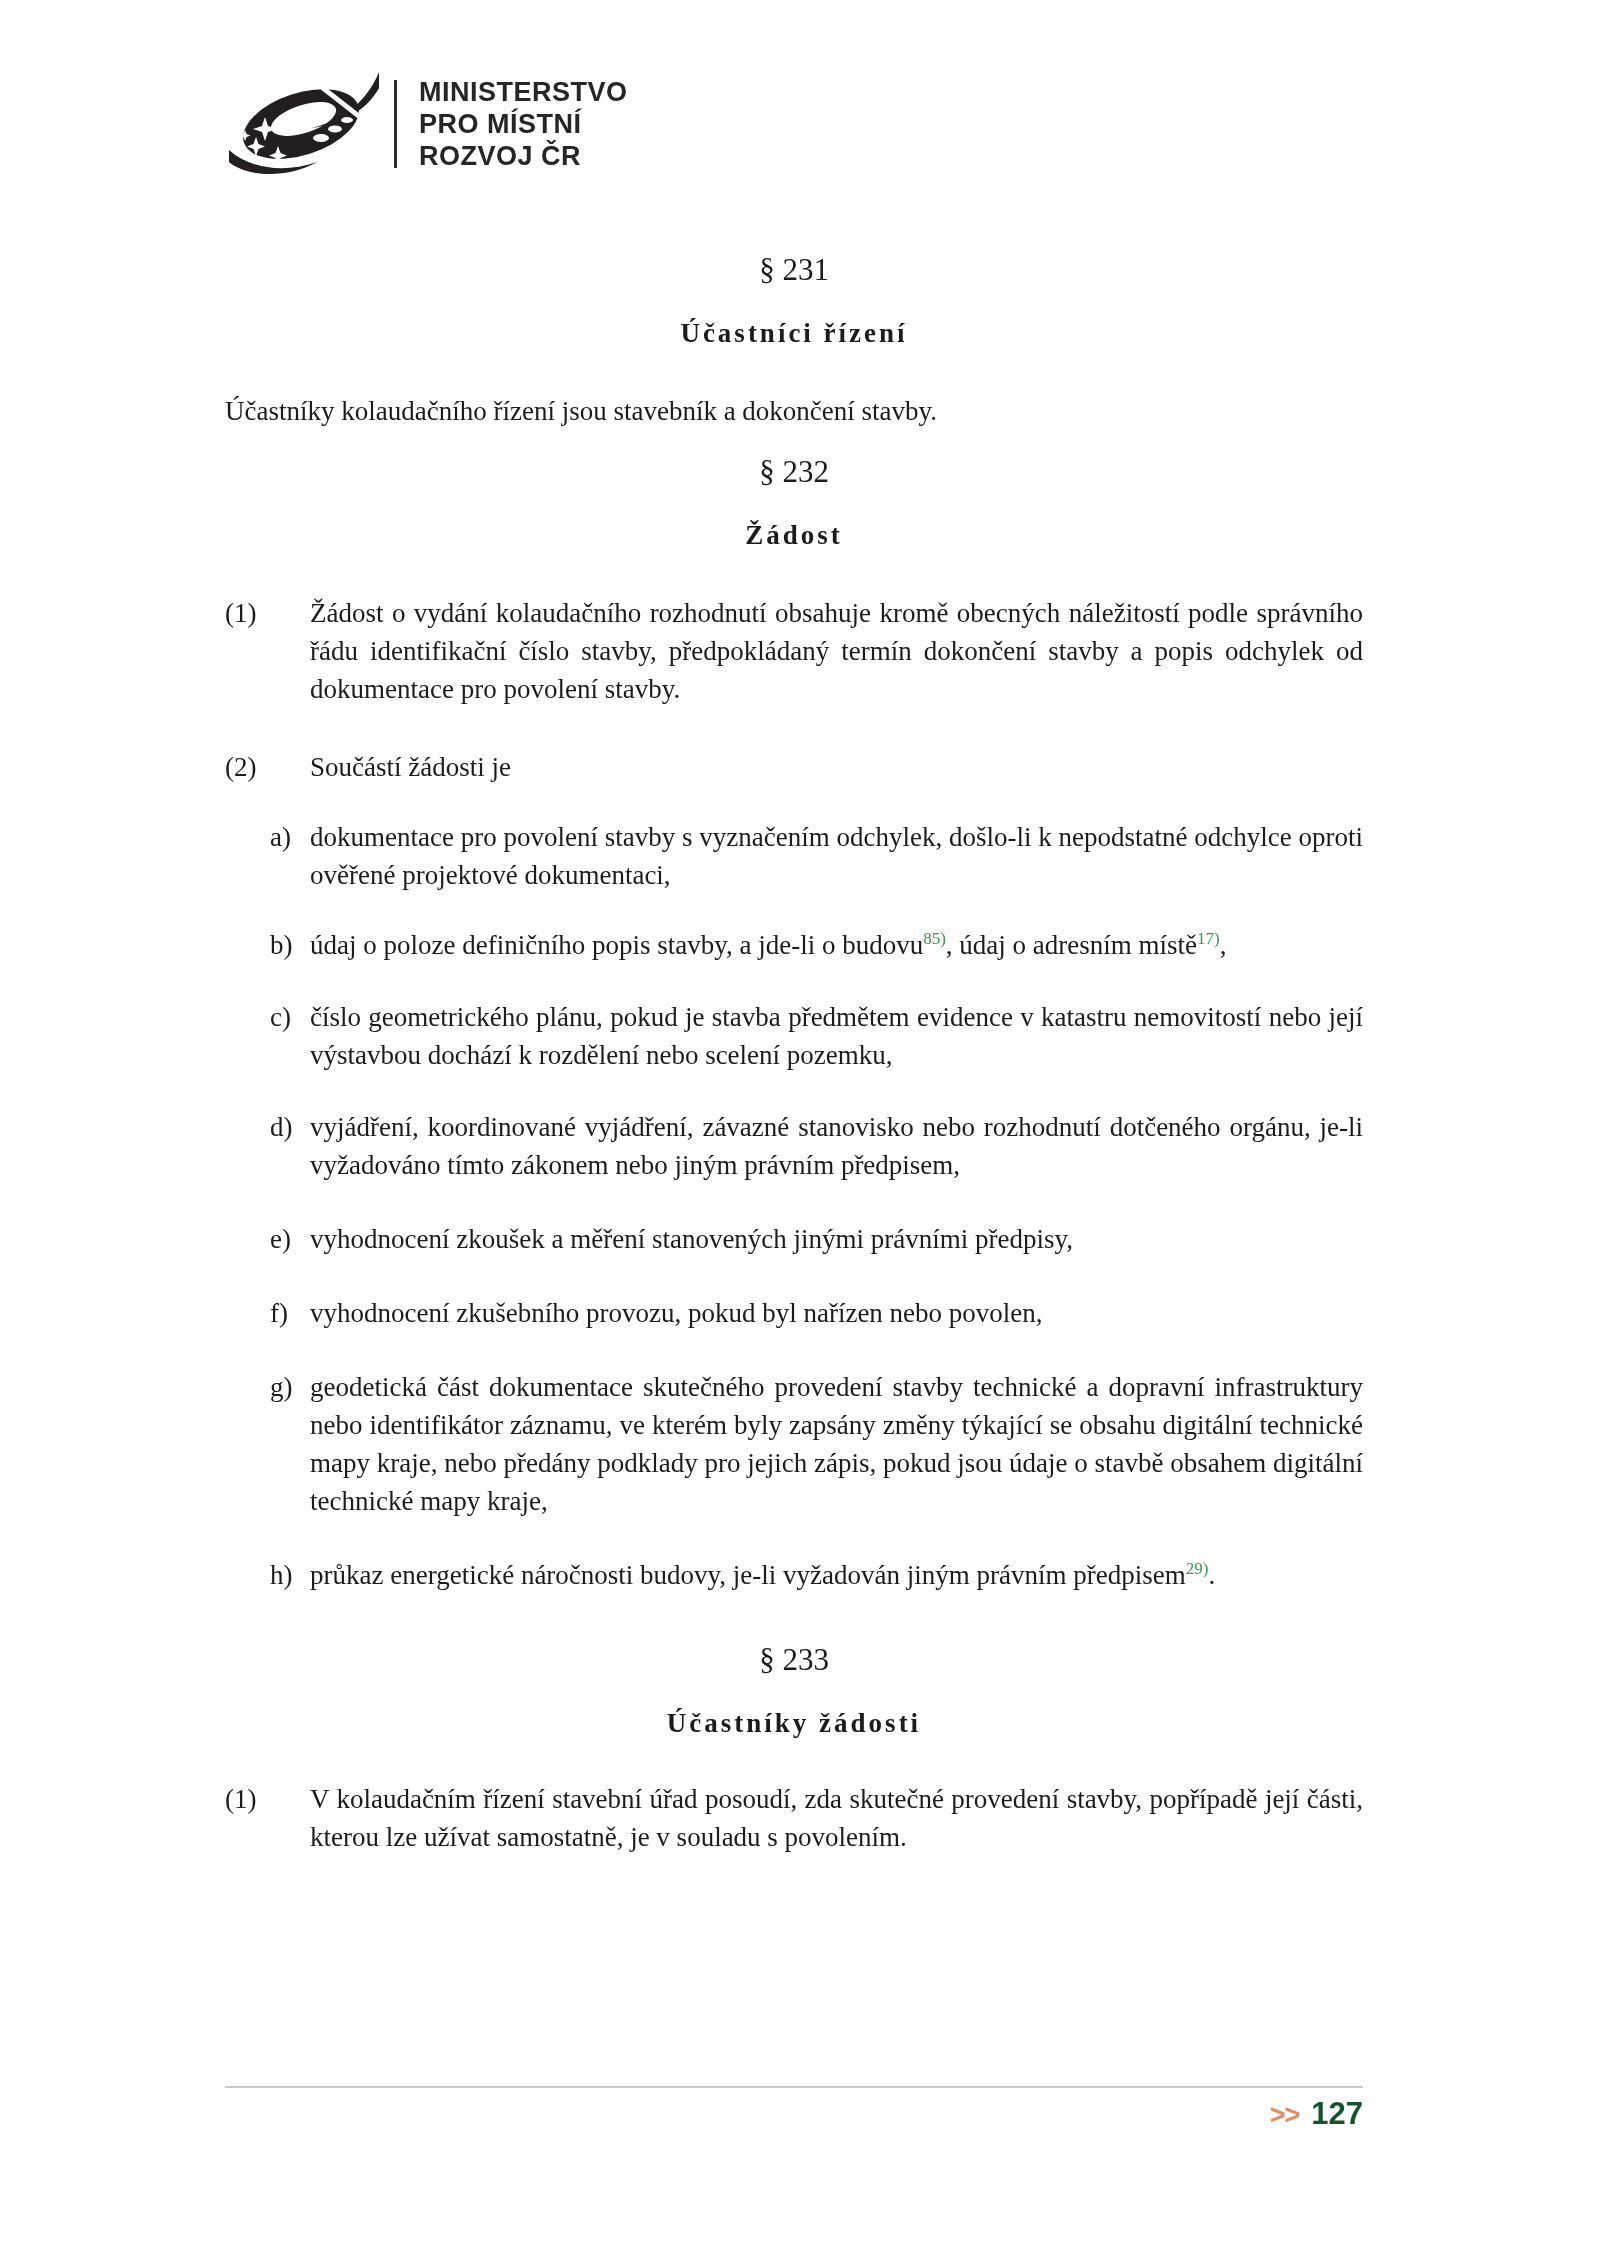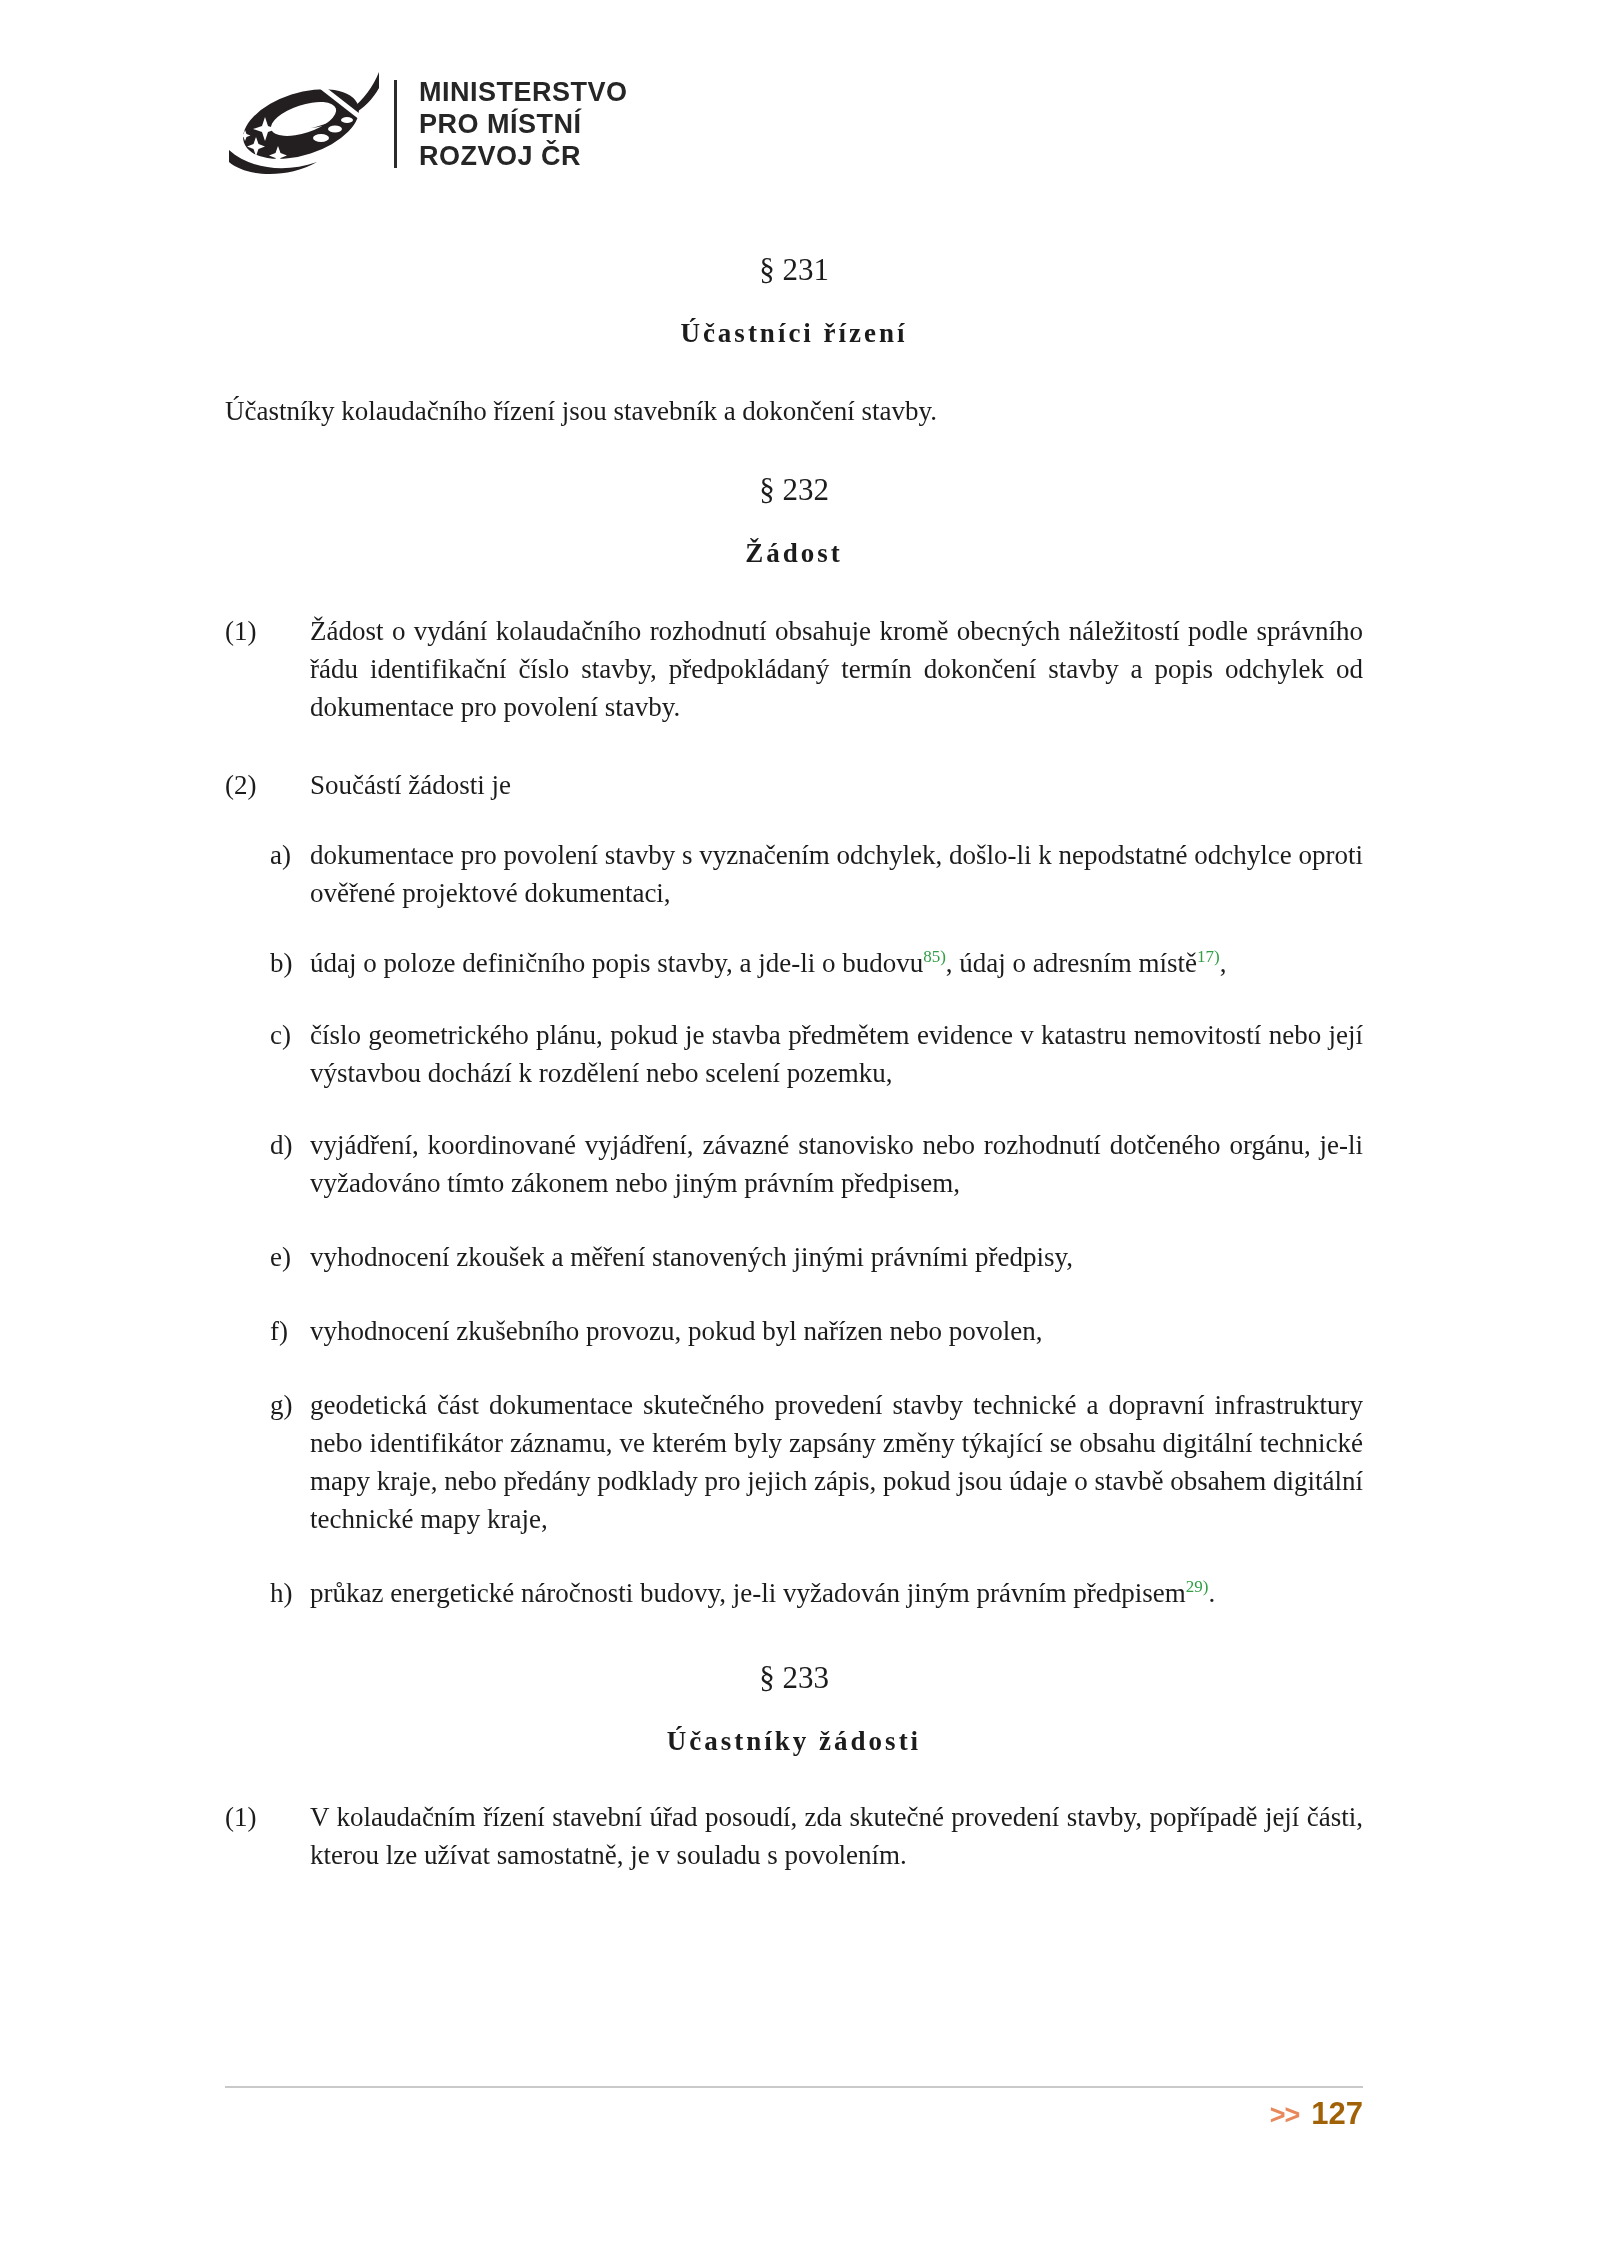--- a/index.html
+++ b/index.html
@@ -49,21 +49,21 @@
   }
   .para-title{
     text-align:center;
     font-weight:700;
     font-size:27px;
     line-height:34px;
     letter-spacing:3px;
   }
   .m26{margin-top:26px;}
   .intro{margin-top:42px;text-align:left;}
-  .s232-num{margin-top:40px;}
+  .s232-num{margin-top:22px;}
   .s233-num{margin-top:46px;}
   .num-item{display:flex;}
   .num-item .nmark{flex:0 0 85px;}
   .num-item .nbody{flex:1;text-align:justify;}
   .mt42{margin-top:42px;}
   .mt40{margin-top:40px;}
   .let-item{display:flex;margin-left:45px;}
   .let-item .lmark{flex:0 0 40px;}
   .let-item .lbody{flex:1;text-align:justify;}
   .g32{margin-top:32px;}
@@ -90,21 +90,21 @@
     padding-top:8px;
     font-family:"Liberation Sans","DejaVu Sans",sans-serif;
     font-weight:700;
   }
   .chevrons{
     color:#e8895d;
     font-size:27px;
     letter-spacing:-1px;
   }
   .page-number{
-    color:#a16207;
+    color:#14532d;
     font-size:31px;
     text-align:right;
   }
 </style>
 </head>
 <body>
 
 <div class="page">
 
   <div class="logo">

